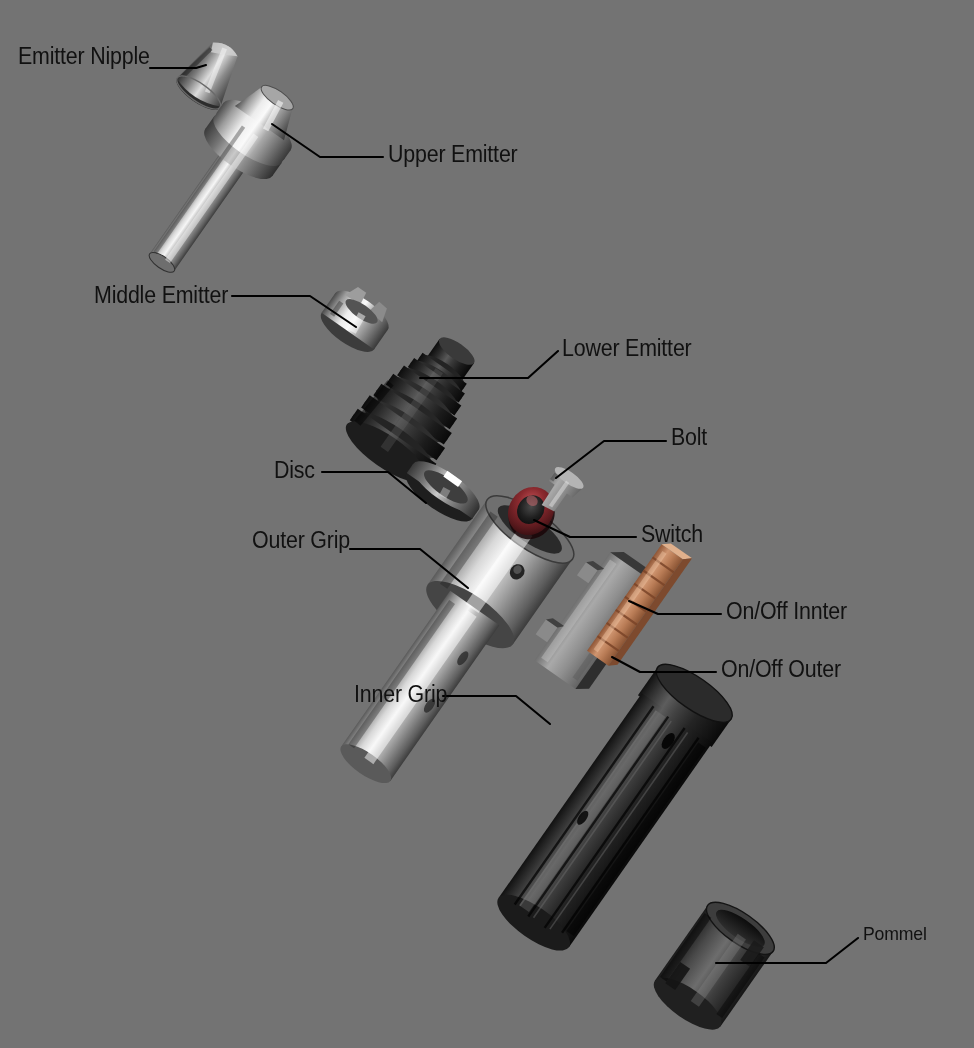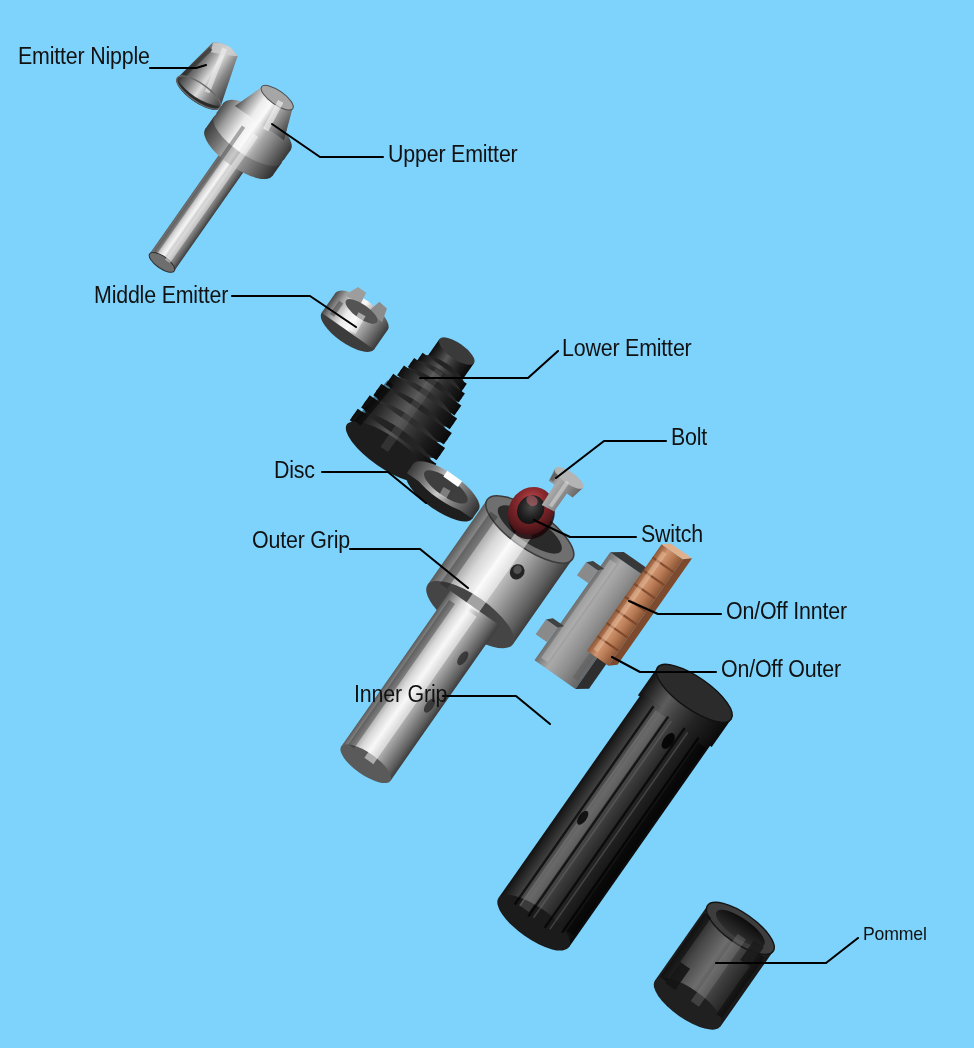--- a/index.html
+++ b/index.html
@@ -9,21 +9,21 @@
     background: #ffffff;
   }
   body {
     font-family: "Liberation Sans", sans-serif;
     color: #111111;
   }
   #diagram-root {
     position: relative;
     width: 974px;
     height: 1048px;
-    background: #7dd3fc;
+    background: #737373;
     overflow: hidden;
   }
   #scene {
     position: absolute;
     left: 0; top: 0;
     width: 974px;
     height: 1048px;
   }
   .callout-label {
     position: absolute;

